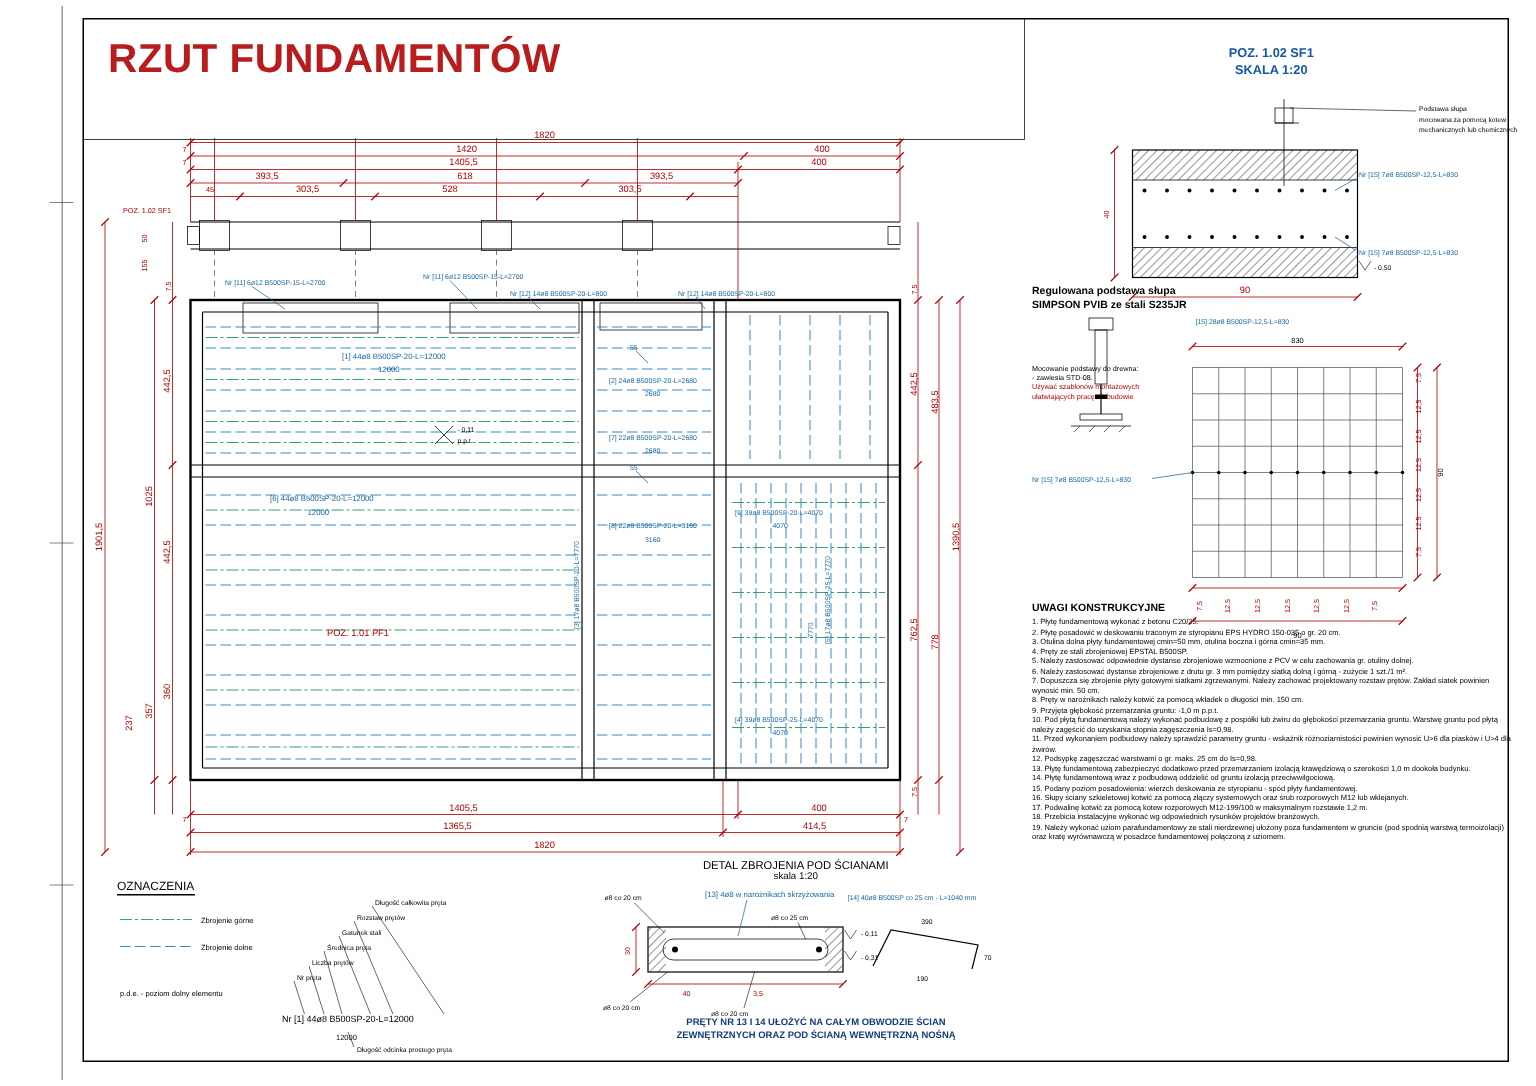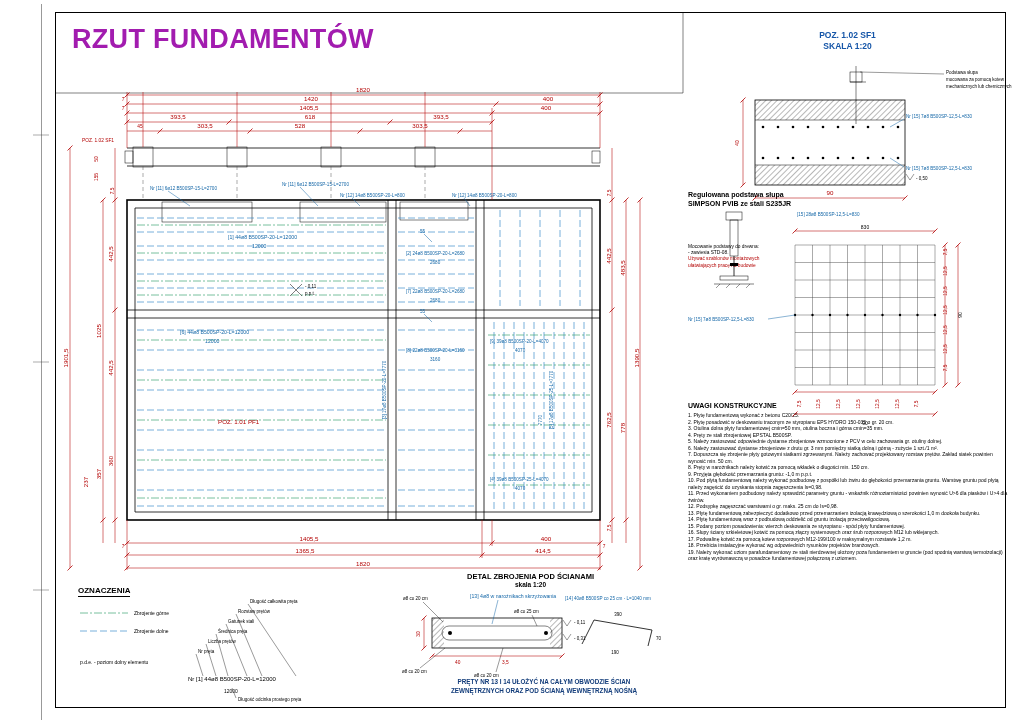--- a/index.html
+++ b/index.html
@@ -1,32 +1,32 @@
 <!DOCTYPE html>
 <html><head>
 <meta charset="utf-8">
 <style>
   *{margin:0;padding:0;box-sizing:border-box}
   body{background:#dcdcdc;font-family:"Liberation Sans",sans-serif}
   .sheet{position:relative;width:1024px;height:724px;background:#fff;overflow:hidden}
   .frame{position:absolute;left:55px;top:12px;width:951px;height:696px;border:1.6px solid #000}
   .trim{position:absolute;left:41px;top:4px;width:0;height:716px;border-left:1px solid #999}
-  .title{position:absolute;left:72px;top:24px;font-size:27px;font-weight:bold;color:#a21caf;line-height:1.18;letter-spacing:.3px}
+  .title{position:absolute;left:72px;top:24px;font-size:27px;font-weight:bold;color:#b91c1c;line-height:1.18;letter-spacing:.3px}
   .sf1head{position:absolute;left:790px;top:30px;width:115px;text-align:center;color:#1656a8;font-weight:bold;font-size:8.5px;line-height:1.35}
   .simphead{position:absolute;left:688px;top:190px;width:140px;font-weight:bold;font-size:7px;color:#000;line-height:1.3}
   .simpnote{position:absolute;left:688px;top:244px;width:100px;font-size:4.8px;line-height:1.3;color:#000}
   .simpnote .red{color:#b30000}
   .uwagi{position:absolute;left:688px;top:402px;width:320px}
   .uwagi .uhead{font-weight:bold;font-size:7px;margin-bottom:3px}
   .uwagi .uitem{font-size:5px;line-height:1.3;color:#000}
-  .detalhead{position:absolute;left:438px;top:572px;width:185px;text-align:center;font-weight:bold;color:#000}
+  .detalhead{position:absolute;left:438px;top:572px;width:185px;text-align:center;font-weight:normal;color:#000}
   .detalhead .d1{font-size:7.5px}
   .detalhead .d2{font-size:6.5px}
   .detalnote{position:absolute;left:404px;top:678px;width:280px;text-align:center;font-weight:bold;font-size:6.3px;color:#123c7a;line-height:1.35}
-  .oznhead{position:absolute;left:78px;top:586px;font-weight:bold;font-size:8px;border-bottom:1px solid #000;padding-bottom:1px}
+  .oznhead{position:absolute;left:78px;top:586px;font-weight:normal;font-size:8px;border-bottom:1px solid #000;padding-bottom:1px}
   svg{position:absolute;left:0;top:0}
   svg text{font-family:"Liberation Sans",sans-serif}
   .dim{fill:#b30000;font-size:6.2px}
   .dimS{fill:#b30000;font-size:4.8px}
   .reb{fill:#1668a8;font-size:5.2px}
   .rebS{fill:#1668a8;font-size:4.6px}
   .blk{fill:#000;font-size:5px}
   .blkS{fill:#000;font-size:4.5px}
   .w{stroke:#000;stroke-width:1.6;fill:none}
   .w1{stroke:#000;stroke-width:.8;fill:none}

